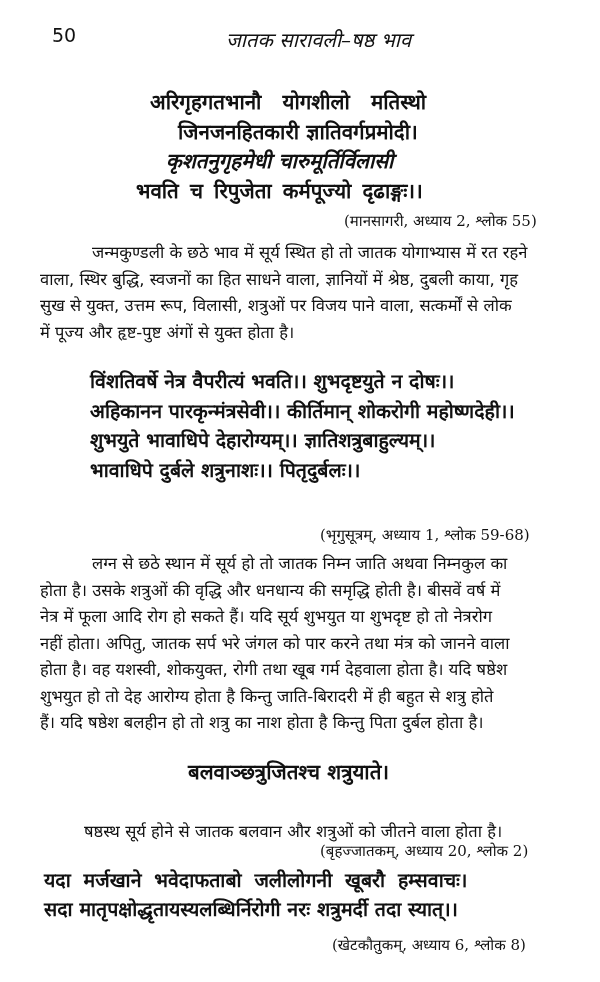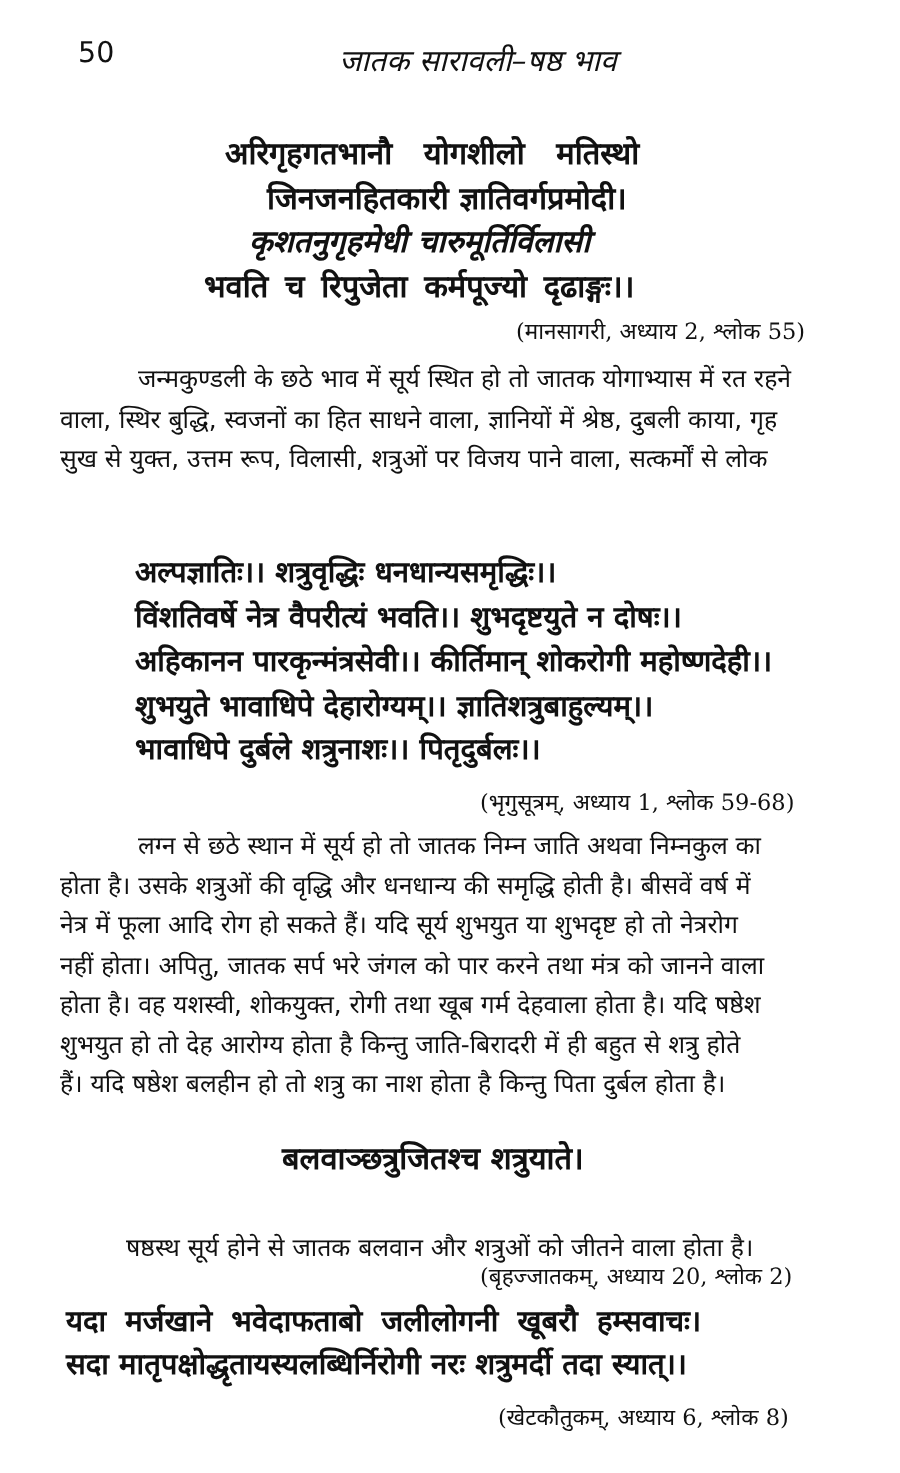--- a/index.html
+++ b/index.html
@@ -84,24 +84,24 @@
     <span class="line" style="text-align:left; padding-left:28px;">जिनजनहितकारी  ज्ञातिवर्गप्रमोदी।</span>
     <span class="line" style="text-align:left; padding-left:16px;font-style:italic;">कृशतनुगृहमेधी    चारुमूर्तिर्विलासी</span>
     <span class="line" style="text-align:left; margin-left:-14px; word-spacing:4px;">भवति च रिपुजेता कर्मपूज्यो दृढाङ्गः।।</span>
   </div>
   <div class="citation" style="left:344px; top:210px;">(मानसागरी, अध्याय 2, श्लोक 55)</div>
 
   <div class="para" style="top:240px;">
     <span class="line indent">जन्मकुण्डली के छठे भाव में सूर्य स्थित हो तो जातक योगाभ्यास में रत रहने</span>
     <span class="line">वाला, स्थिर बुद्धि, स्वजनों का हित साधने वाला, ज्ञानियों में श्रेष्ठ, दुबली काया, गृह</span>
     <span class="line">सुख से युक्त, उत्तम रूप, विलासी, शत्रुओं पर विजय पाने वाला, सत्कर्मों से लोक</span>
+    <span class="line">में पूज्य और हृष्ट-पुष्ट अंगों से युक्त होता है।</span>
   </div>
 
   <div class="verse" style="left:90px; top:367px; font-size:19.5px; line-height:29.5px;">
-    <span class="line">अल्पज्ञातिः।। शत्रुवृद्धिः धनधान्यसमृद्धिः।।</span>
     <span class="line">विंशतिवर्षे नेत्र वैपरीत्यं भवति।। शुभदृष्टयुते न दोषः।।</span>
     <span class="line">अहिकानन पारकृन्मंत्रसेवी।। कीर्तिमान् शोकरोगी महोष्णदेही।।</span>
     <span class="line">शुभयुते भावाधिपे देहारोग्यम्।। ज्ञातिशत्रुबाहुल्यम्।।</span>
     <span class="line">भावाधिपे दुर्बले शत्रुनाशः।। पितृदुर्बलः।।</span>
   </div>
   <div class="citation" style="left:320px; top:524px;">(भृगुसूत्रम्, अध्याय 1, श्लोक 59-68)</div>
 
   <div class="para" style="top:551px;">
     <span class="line indent">लग्न से छठे स्थान में सूर्य हो तो जातक निम्न जाति अथवा निम्नकुल का</span>
     <span class="line">होता है। उसके शत्रुओं की वृद्धि और धनधान्य की समृद्धि होती है। बीसवें वर्ष में</span>

